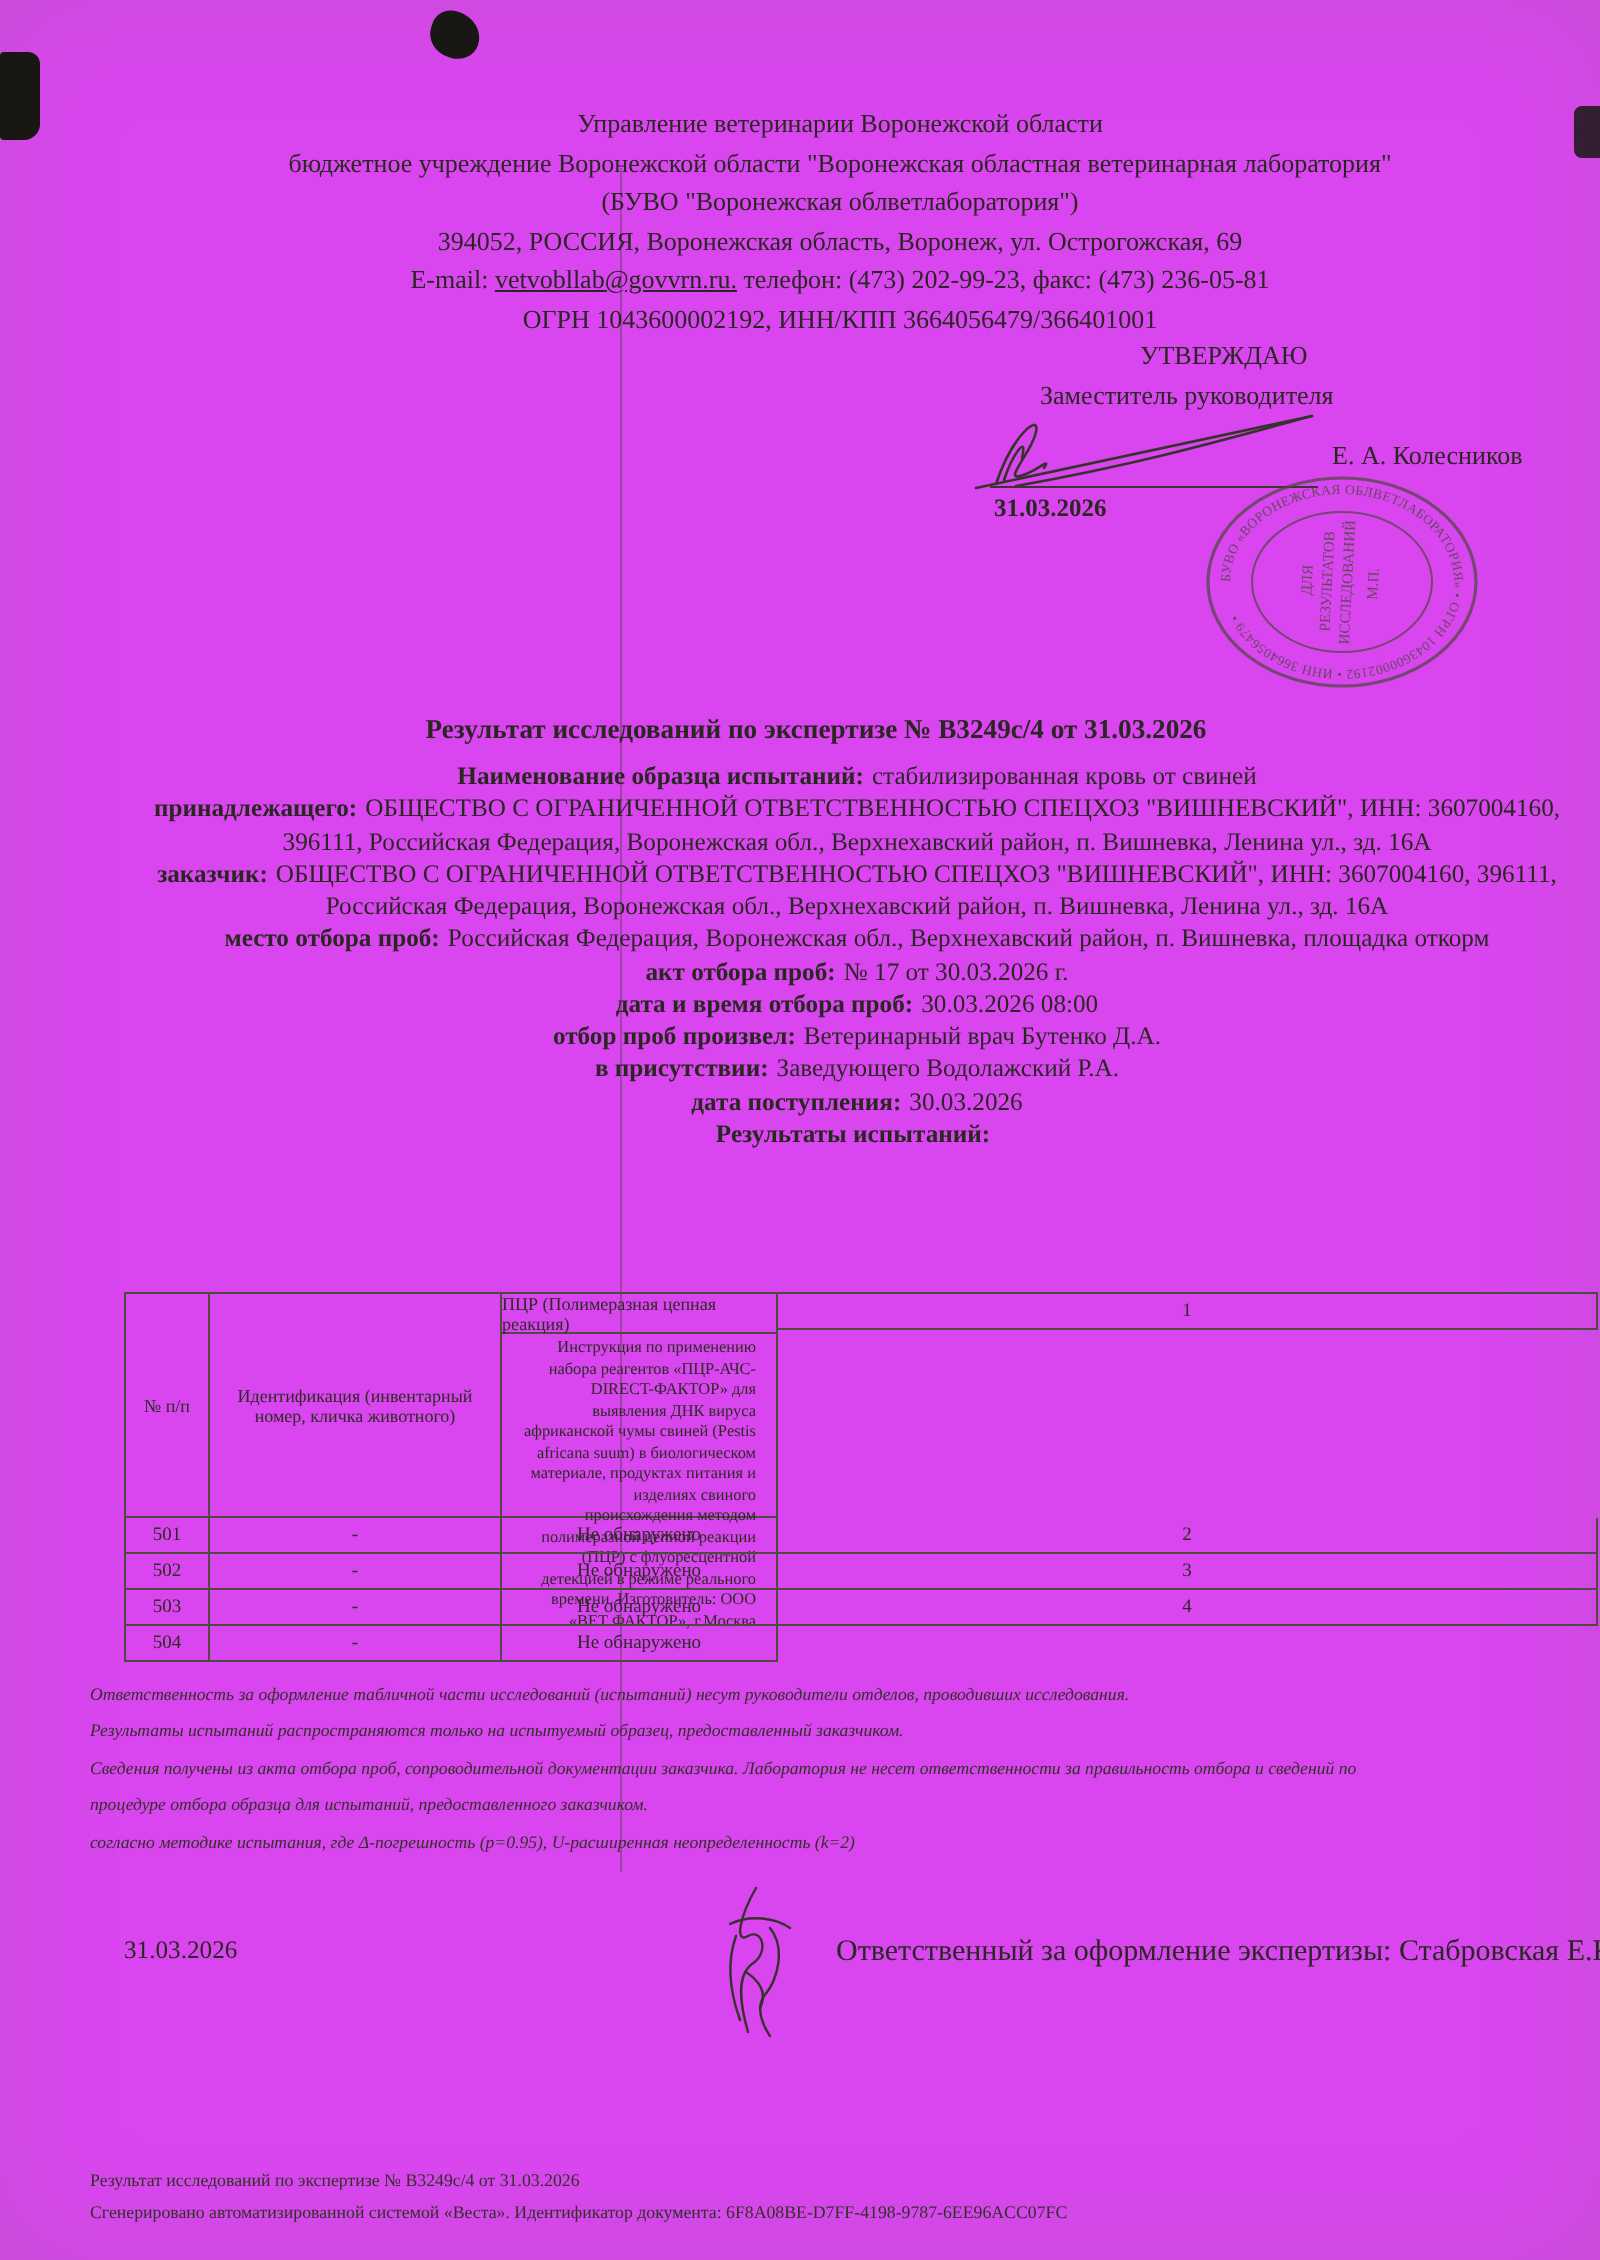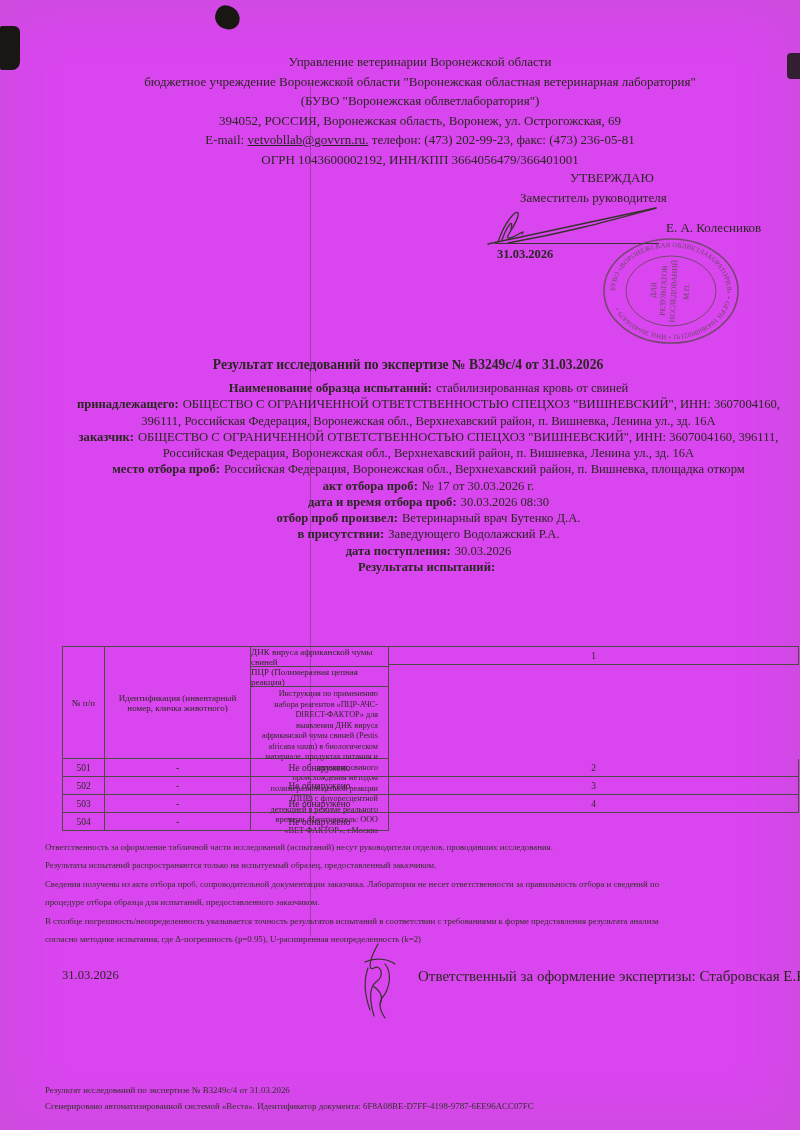--- a/index.html
+++ b/index.html
@@ -40,21 +40,21 @@
   .rtable{left:62px;top:646px;width:736px;border-top:1px solid #4f4a42;border-left:1px solid #4f4a42;
           display:grid;grid-template-columns:42px 146px 138px 1fr;font-size:9px;color:#2e2a24;}
   .cell{border-right:1px solid #4f4a42;border-bottom:1px solid #4f4a42;display:flex;align-items:center;justify-content:center;text-align:center;padding:1px 4px;box-sizing:border-box;font-family:Liberation Serif, serif;}
   .hd{height:112px;}
   .c4wrap{border-right:1px solid #4f4a42;border-bottom:1px solid #4f4a42;height:112px;display:flex;flex-direction:column;box-sizing:border-box;}
   .c4wrap .sub{border-bottom:1px solid #4f4a42;height:20px;display:flex;align-items:center;justify-content:center;box-sizing:border-box;}
   .c4wrap .subdetail{flex:1;display:flex;align-items:center;justify-content:center;text-align:right;font-size:8.2px;line-height:10.5px;padding:2px 10px;}
   .dr{height:18px;font-size:9.5px;}
   
   .foot{left:45px;top:838px;width:752px;font-size:8.8px;line-height:18.4px;color:#33302a;}
-  .foot div{white-space:nowrap;overflow:hidden;}
+  .foot div{white-space:nowrap;overflow:hidden;font-style:italic;}
   
   .so-date{left:62px;top:968px;font-size:12.6px;}
   .sigbottom{left:340px;top:938px;}
   .responsible{left:418px;top:968px;width:382px;font-size:15px;white-space:nowrap;overflow:hidden;}
   
   .pfooter{left:45px;top:1082px;width:752px;font-size:8.9px;line-height:16px;color:#33302a;}
   .pfooter div{white-space:nowrap;overflow:hidden;}
   svg text{font-family:"Liberation Serif", serif;}
 </style>
 </head>
@@ -117,32 +117,31 @@
   </svg>
 
   <div class="abs title">Результат исследований по экспертизе № В3249с/4 от 31.03.2026</div>
 
   <div class="abs details">
     <p><span class="dl">Наименование образца испытаний:</span><span>стабилизированная кровь от свиней</span></p>
     <p><span class="dl">принадлежащего:</span><span>ОБЩЕСТВО С ОГРАНИЧЕННОЙ ОТВЕТСТВЕННОСТЬЮ СПЕЦХОЗ "ВИШНЕВСКИЙ", ИНН: 3607004160, 396111, Российская Федерация, Воронежская обл., Верхнехавский район, п. Вишневка, Ленина ул., зд. 16А</span></p>
     <p><span class="dl">заказчик:</span><span>ОБЩЕСТВО С ОГРАНИЧЕННОЙ ОТВЕТСТВЕННОСТЬЮ СПЕЦХОЗ "ВИШНЕВСКИЙ", ИНН: 3607004160, 396111, Российская Федерация, Воронежская обл., Верхнехавский район, п. Вишневка, Ленина ул., зд. 16А</span></p>
     <p><span class="dl">место отбора проб:</span><span>Российская Федерация, Воронежская обл., Верхнехавский район, п. Вишневка, площадка откорм</span></p>
     <p><span class="dl">акт отбора проб:</span><span>№ 17 от 30.03.2026 г.</span></p>
-    <p><span class="dl">дата и время отбора проб:</span><span>30.03.2026 08:30</span></p>
+    <p><span class="dl">дата и время отбора проб:</span><span>30.03.2026 08:00</span></p>
     <p><span class="dl">отбор проб произвел:</span><span>Ветеринарный врач Бутенко Д.А.</span></p>
     <p><span class="dl">в присутствии:</span><span>Заведующего Водолажский Р.А.</span></p>
     <p><span class="dl">дата поступления:</span><span>30.03.2026</span></p>
     <p><span class="dl">Результаты испытаний:</span><span></span></p>
   </div>
 
   <div class="abs rtable">
     <div class="cell hd">№ п/п</div>
     <div class="cell hd">Идентификация (инвентарный номер, кличка животного)</div>
     <div class="c4wrap">
-      <div class="sub">ДНК вируса африканской чумы свиней</div>
       <div class="sub">ПЦР (Полимеразная цепная реакция)</div>
       <div class="subdetail">Инструкция по применению набора реагентов «ПЦР-АЧС-DIRECT-ФАКТОР» для выявления ДНК вируса африканской чумы свиней (Pestis africana suum) в биологическом материале, продуктах питания и изделиях свиного происхождения методом полимеразной цепной реакции (ПЦР) с флуоресцентной детекцией в режиме реального времени. Изготовитель: ООО «ВЕТ ФАКТОР», г.Москва</div>
     </div>
 
     <div class="cell dr">1</div>
     <div class="cell dr">501</div>
     <div class="cell dr">-</div>
     <div class="cell dr">Не обнаружено</div>
 
     <div class="cell dr">2</div>
@@ -159,21 +158,20 @@
     <div class="cell dr">504</div>
     <div class="cell dr">-</div>
     <div class="cell dr">Не обнаружено</div>
   </div>
 
   <div class="abs foot">
     <div>Ответственность за оформление табличной части исследований (испытаний) несут руководители отделов, проводивших исследования.</div>
     <div>Результаты испытаний распространяются только на испытуемый образец, предоставленный заказчиком.</div>
     <div>Сведения получены из акта отбора проб, сопроводительной документации заказчика. Лаборатория не несет ответственности за правильность отбора и сведений по</div>
     <div>процедуре отбора образца для испытаний, предоставленного заказчиком.</div>
-    <div>В столбце погрешность/неопределенность указывается точность результатов испытаний в соответствии с требованиями к форме представления результата анализа</div>
     <div>согласно методике испытания, где Δ-погрешность (p=0.95), U-расширенная неопределенность (k=2)</div>
   </div>
 
   <div class="abs so-date">31.03.2026</div>
   <svg class="abs sigbottom" width="70" height="85" viewBox="0 0 70 85">
     <g fill="none" stroke="#37332c" stroke-width="1.2" stroke-linecap="round">
       <path d="M38,6 C30,20 27,34 34,30 C41,26 45,38 36,44 C28,50 30,64 34,78"></path>
       <path d="M45,26 C53,36 49,52 42,60 C38,66 41,74 45,80"></path>
       <path d="M28,30 C23,44 25,58 30,72"></path>
       <path d="M25,24 C35,19 48,21 55,26"></path>

